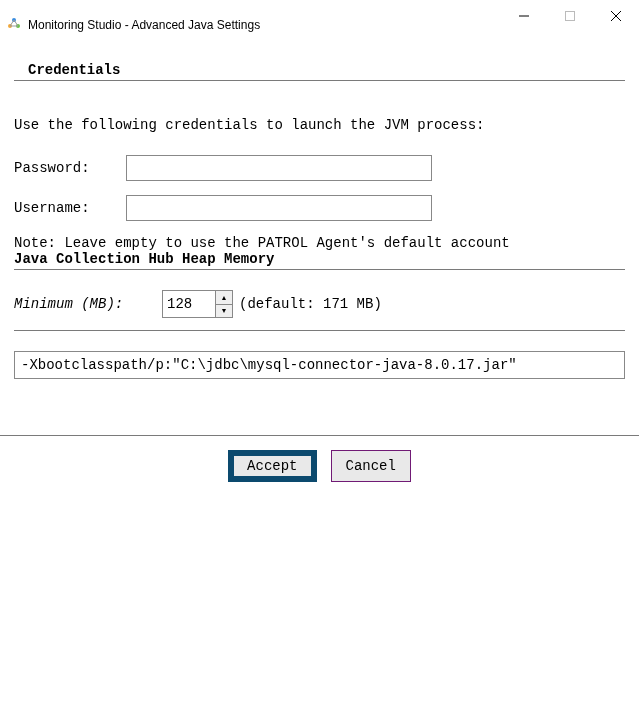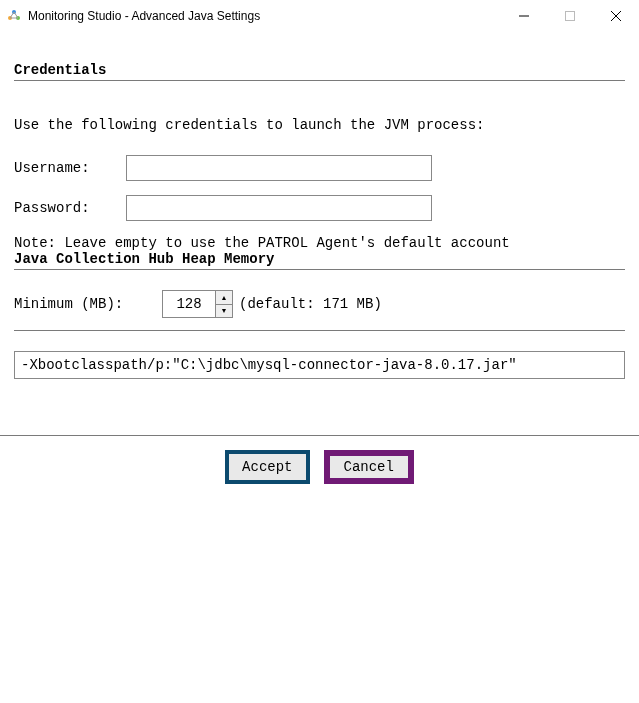--- a/index.html
+++ b/index.html
@@ -7,21 +7,21 @@
       font-family: "Courier New", monospace;
       font-size: 14px;
       background: #fff;
       color: #000;
       width: 639px;
       height: 703px;
       position: relative;
     }
     .titlebar {
       display: flex;
-      align-items: center;
+      align-items: flex-end;
       height: 32px;
       padding: 0 0 0 6px;
       font-family: "Segoe UI", sans-serif;
       font-size: 12px;
     }
     .app-icon {
       width: 16px; height: 16px;
       margin-right: 6px;
       flex-shrink: 0;
     }
@@ -35,21 +35,21 @@
       color: #000;
     }
     .win-btn.disabled { color: #bbb; }
     .content {
       padding: 12px 14px 0 14px;
     }
     .section-header {
       font-weight: bold;
       margin-bottom: 2px;
     }
-    .section-header.first { margin-top: 18px; }
+    .section-header.first { margin-top: 18px; margin-left: 14px; }
     .hr {
       border: none;
       border-top: 1px solid #7a7a7a;
       margin-bottom: 20px;
     }
     .lead { margin-bottom: 22px; margin-top: 36px; }
     .field-row {
       display: flex;
       align-items: center;
       margin-bottom: 14px;
@@ -68,35 +68,35 @@
     }
     .note { margin-top: 6px; margin-bottom: 0; }
     .heap-row {
       display: flex;
       align-items: center;
       margin-bottom: 12px;
     }
     .heap-label {
       width: 148px;
       flex-shrink: 0;
+      font-style: italic;
     }
     .spinner {
       display: flex;
       align-items: stretch;
       border: 1px solid #888;
       height: 28px;
     }
     .spinner-input {
       width: 52px;
       border: none;
       padding: 2px 4px;
       font-family: inherit;
       font-size: 14px;
       outline: none;
-      text-align: center;
     }
     .spinner-btns {
       display: flex;
       flex-direction: column;
       border-left: 1px solid #888;
       width: 17px;
     }
     .spin-btn {
       flex: 1;
       background: #efefef;
@@ -127,25 +127,25 @@
       display: flex;
       justify-content: center;
       gap: 14px;
       padding: 14px 0;
     }
     .action-btn {
       font-family: inherit;
       font-size: 14px;
       padding: 3px 14px;
       background: #e9e9e9;
-      border: 6px solid #701a75;
+      border: 1px solid #701a75;
       cursor: pointer;
     }
     .action-btn.primary {
-      border: 4px solid #0c4a6e;
+      border: 6px solid #0c4a6e;
       padding: 2px 13px;
     }
   </style>
 </head>
 <body>
 
 <div class="titlebar">
   <svg class="app-icon" viewBox="0 0 16 16">
     <circle cx="8" cy="4" r="2" fill="#3a8dde"></circle>
     <circle cx="4" cy="10" r="2" fill="#f2a93b"></circle>
@@ -176,27 +176,27 @@
 </div>
 
 <div class="content">
 
   <div class="section-header first">Credentials</div>
   <hr class="hr">
 
   <div class="lead">Use the following credentials to launch the JVM process:</div>
 
   <div class="field-row">
+    <span class="field-label">Password:</span>
+    <input class="text-input" type="password" value="" style="">
+  </div>
+
+  <div class="field-row">
     <span class="field-label">Username:</span>
     <input class="text-input" type="text" value="" style="">
-  </div>
-
-  <div class="field-row">
-    <span class="field-label">Password:</span>
-    <input class="text-input" type="password" value="" style="">
   </div>
 
   <div class="note">Note: Leave empty to use the PATROL Agent's default account</div>
 
   <div class="section-header">Java Collection Hub Heap Memory</div>
   <hr class="hr">
 
   <div class="heap-row">
     <span class="heap-label">Minimum (MB):</span>
     <div class="spinner">

